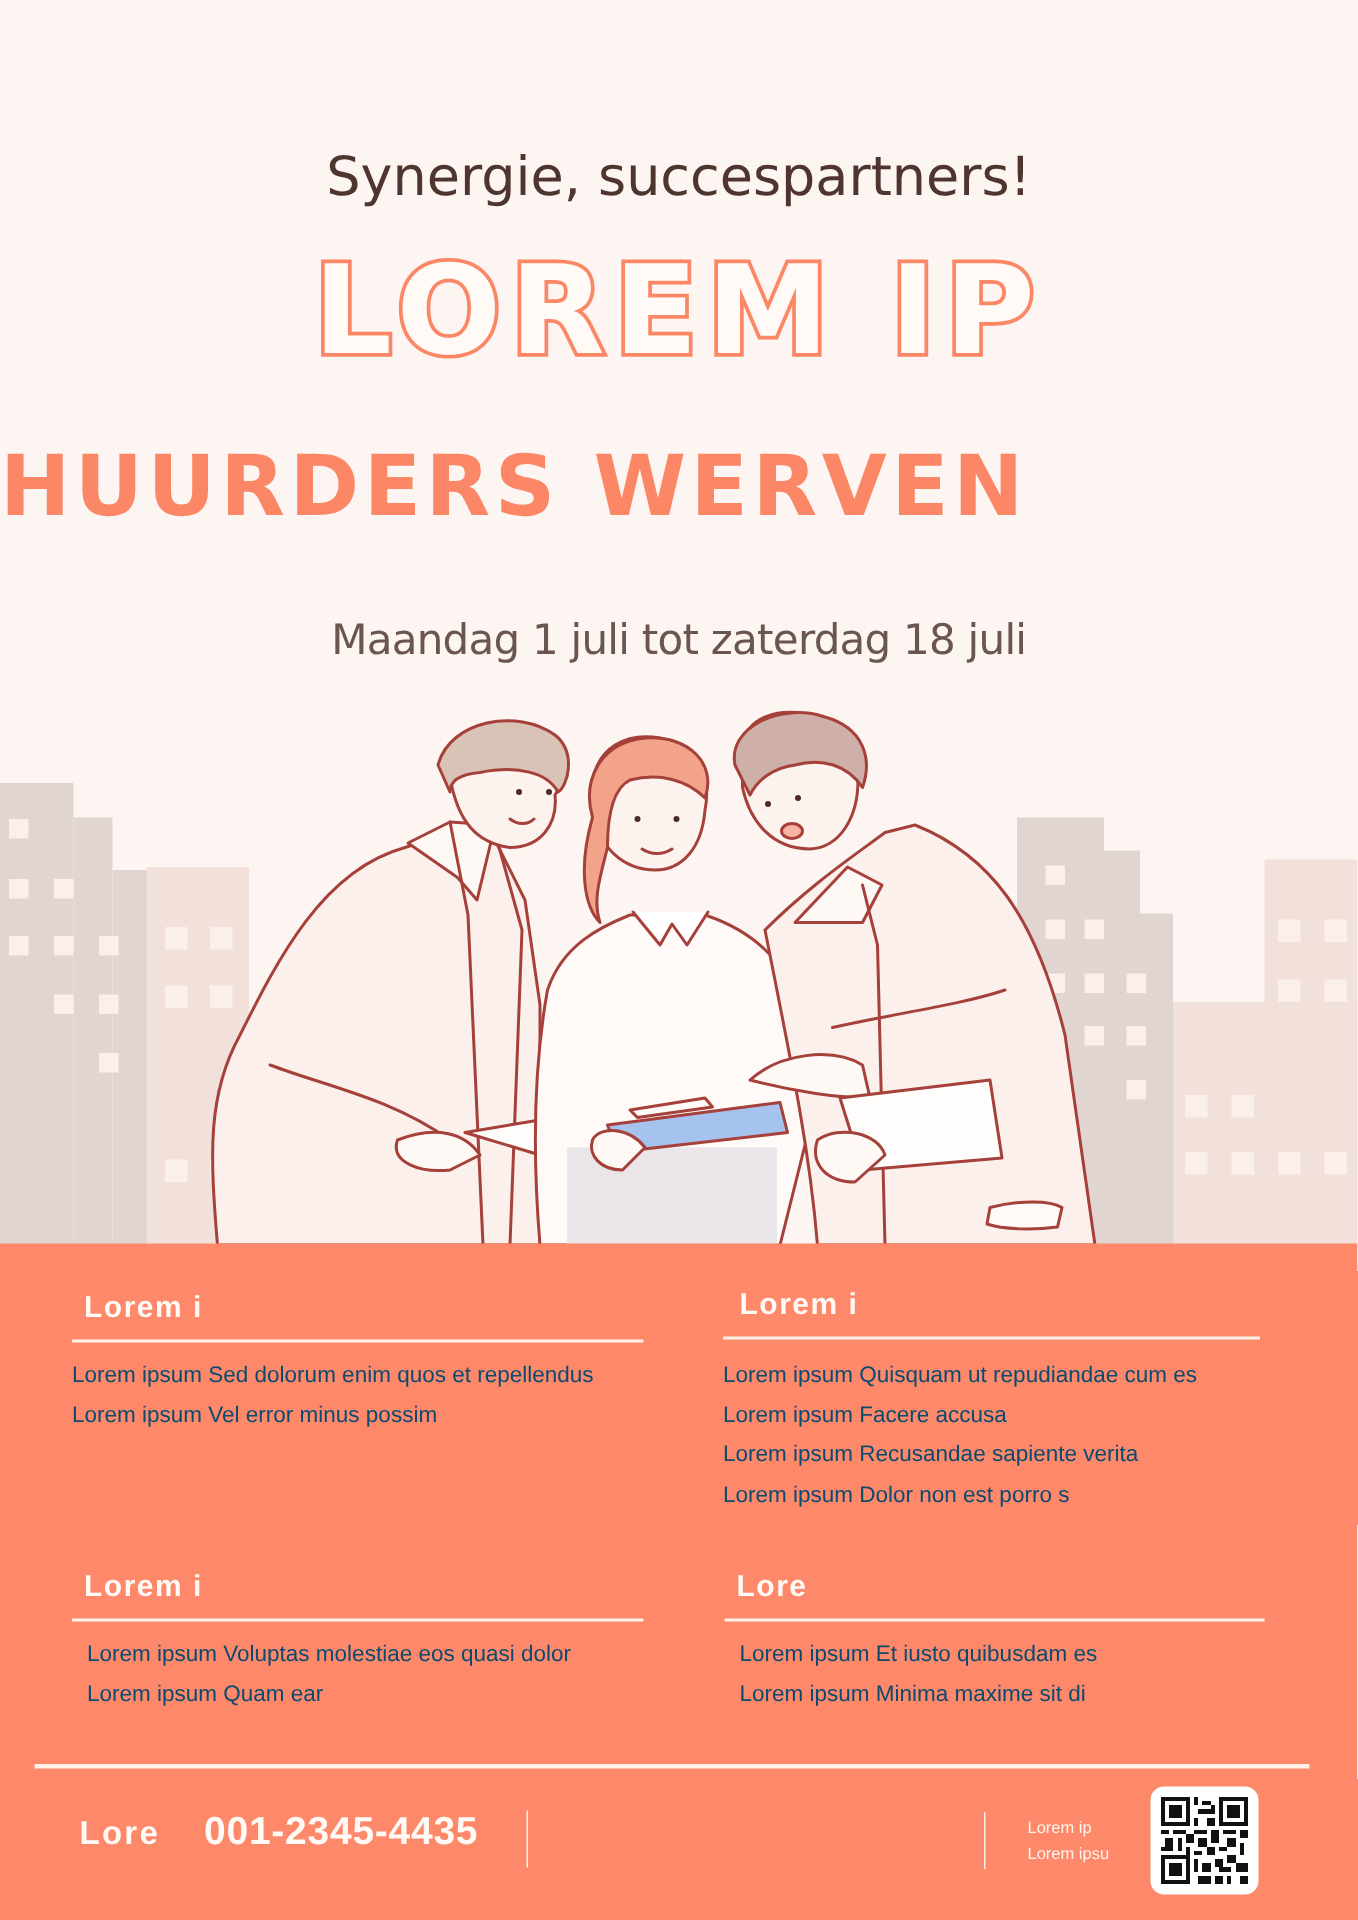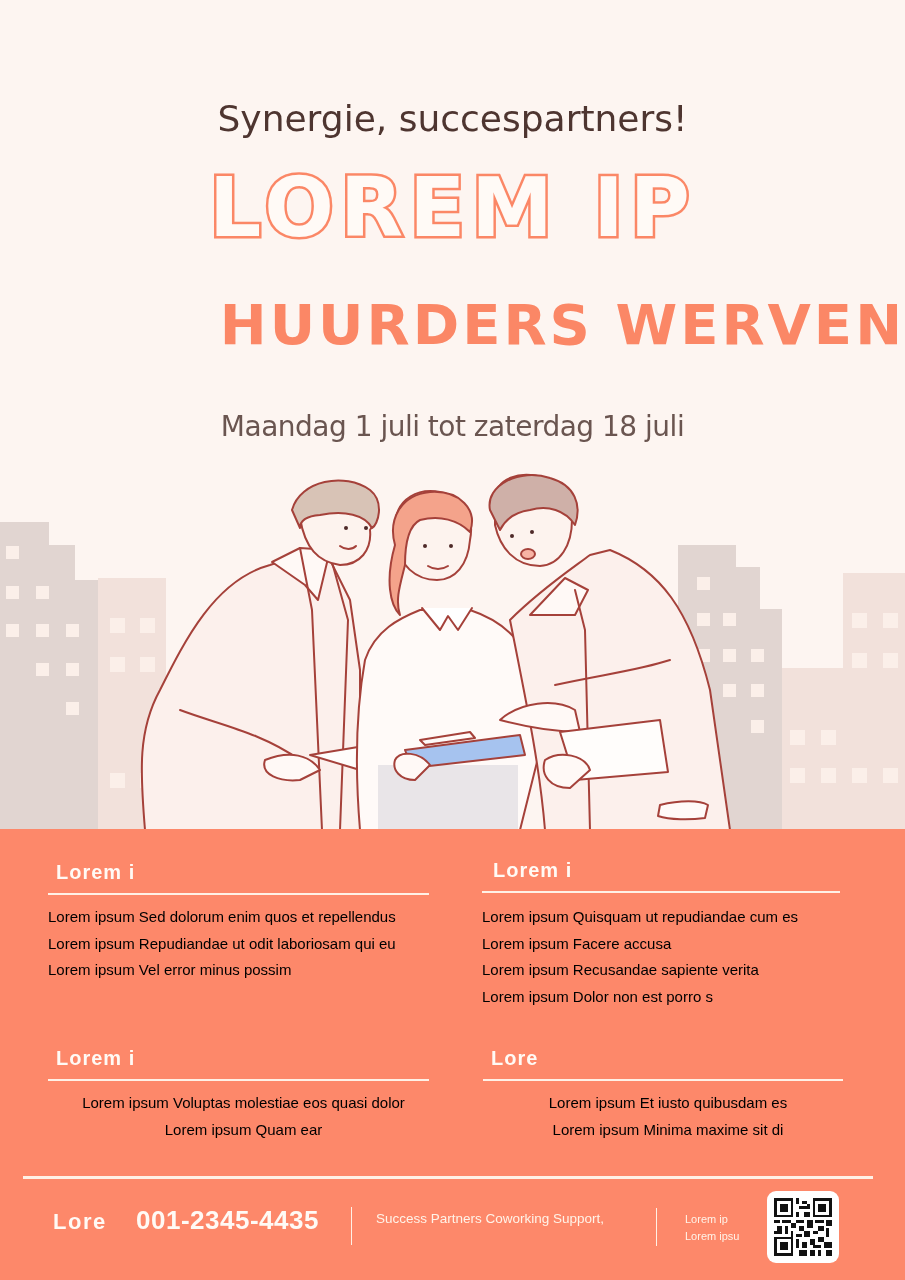--- a/index.html
+++ b/index.html
@@ -15,21 +15,21 @@
   }
   .headline {
     position: absolute; top: 160px; left: 0; width: 905px; text-align: center;
     font-family: "DejaVu Sans", sans-serif; font-weight: 900; font-size: 82px;
     color: #fffaf6; letter-spacing: 6px;
     -webkit-text-stroke: 5px #fb8766;
     paint-order: stroke fill;
     text-shadow: 0 0 0 #fb8766;
   }
   .subheadline {
-    position: absolute; top: 292px; left: 0; width: 905px; text-align: right;
+    position: absolute; top: 292px; left: 0; width: 905px; text-align: left;
     font-family: "DejaVu Sans", sans-serif; font-weight: 900; font-size: 56px;
     color: #fb8766; letter-spacing: 3px;
   }
   .dates {
     position: absolute; top: 410px; left: 0; width: 905px; text-align: center;
     font-family: "DejaVu Sans", sans-serif; font-size: 28px; color: #6a5550;
     letter-spacing: -0.5px;
   }
 
   
@@ -43,28 +43,28 @@
     text-decoration: underline;
   }
   .info-block { position: absolute; color: #fff7ef; }
   .info-block .block-title {
     font-family: "Liberation Sans", sans-serif; font-weight: bold; font-size: 20px;
     letter-spacing: 1px; color: #fffaf5; padding-left: 8px; height: 32px;
   }
   .info-block .block-rule { height: 2px; background: #fff1e6; margin-bottom: 9px; }
   .info-block .block-line {
     font-family: "Liberation Sans", sans-serif; font-size: 15px; line-height: 26.5px;
-    color: #000000; white-space: nowrap;
+    color: #0c4a6e; white-space: nowrap;
   }
   .b1 { top: 32px; left: 48px; width: 381px; }
   .b2 { top: 30px; left: 482px; width: 358px; }
   .b2 .block-title { padding-left: 11px; }
   .b2 .block-rule { margin-bottom: 11px; }
   .b3 { top: 218px; left: 48px; width: 381px; }
-  .b3 .block-line, .b4 .block-line { padding-left: 10px; text-align: center; }
+  .b3 .block-line, .b4 .block-line { padding-left: 10px; }
   .b4 { top: 218px; left: 483px; width: 360px; }
 
   .footer-rule {
     position: absolute; top: 347px; left: 23px; width: 850px; height: 3px; background: #fff1e6;
   }
   .footer-label {
     position: absolute; top: 380px; left: 53px; font-family: "Liberation Sans", sans-serif;
     font-weight: bold; font-size: 22px; color: #fffaf5; letter-spacing: 1.5px;
   }
   .footer-phone {
@@ -198,21 +198,20 @@
       </g>
     </svg>
   </div>
 
   <div class="info-panel">
 
     <div class="info-block b1">
       <div class="block-title">Lorem i</div>
       <div class="block-rule"></div>
       <div class="block-line">Lorem ipsum Sed dolorum enim quos et repellendus</div>
-      <div class="block-line">Lorem ipsum Repudiandae ut odit laboriosam qui eu</div>
       <div class="block-line">Lorem ipsum Vel error minus possim</div>
     </div>
 
     <div class="info-block b2">
       <div class="block-title">Lorem i</div>
       <div class="block-rule"></div>
       <div class="block-line">Lorem ipsum Quisquam ut repudiandae cum es</div>
       <div class="block-line">Lorem ipsum Facere accusa</div>
       <div class="block-line">Lorem ipsum Recusandae sapiente verita</div>
       <div class="block-line">Lorem ipsum Dolor non est porro s</div>
@@ -231,21 +230,20 @@
       <div class="block-line">Lorem ipsum Et iusto quibusdam es</div>
       <div class="block-line">Lorem ipsum Minima maxime sit di</div>
     </div>
 
     <div class="footer-rule"></div>
 
     <div class="footer-label">Lore</div>
     <div class="footer-phone">001-2345-4435</div>
     <div class="vdiv vdiv1"></div>
     <div class="address">
-      <div>Success Partners Coworking Support,</div>
     </div>
     <div class="vdiv vdiv2"></div>
     <div class="small-links">
       <div>Lorem ip</div>
       <div>Lorem ipsu</div>
     </div>
 
     <div class="qr">
       <svg viewBox="0 0 21 21" xmlns="http://www.w3.org/2000/svg" shape-rendering="crispEdges">
         <g fill="#111">

